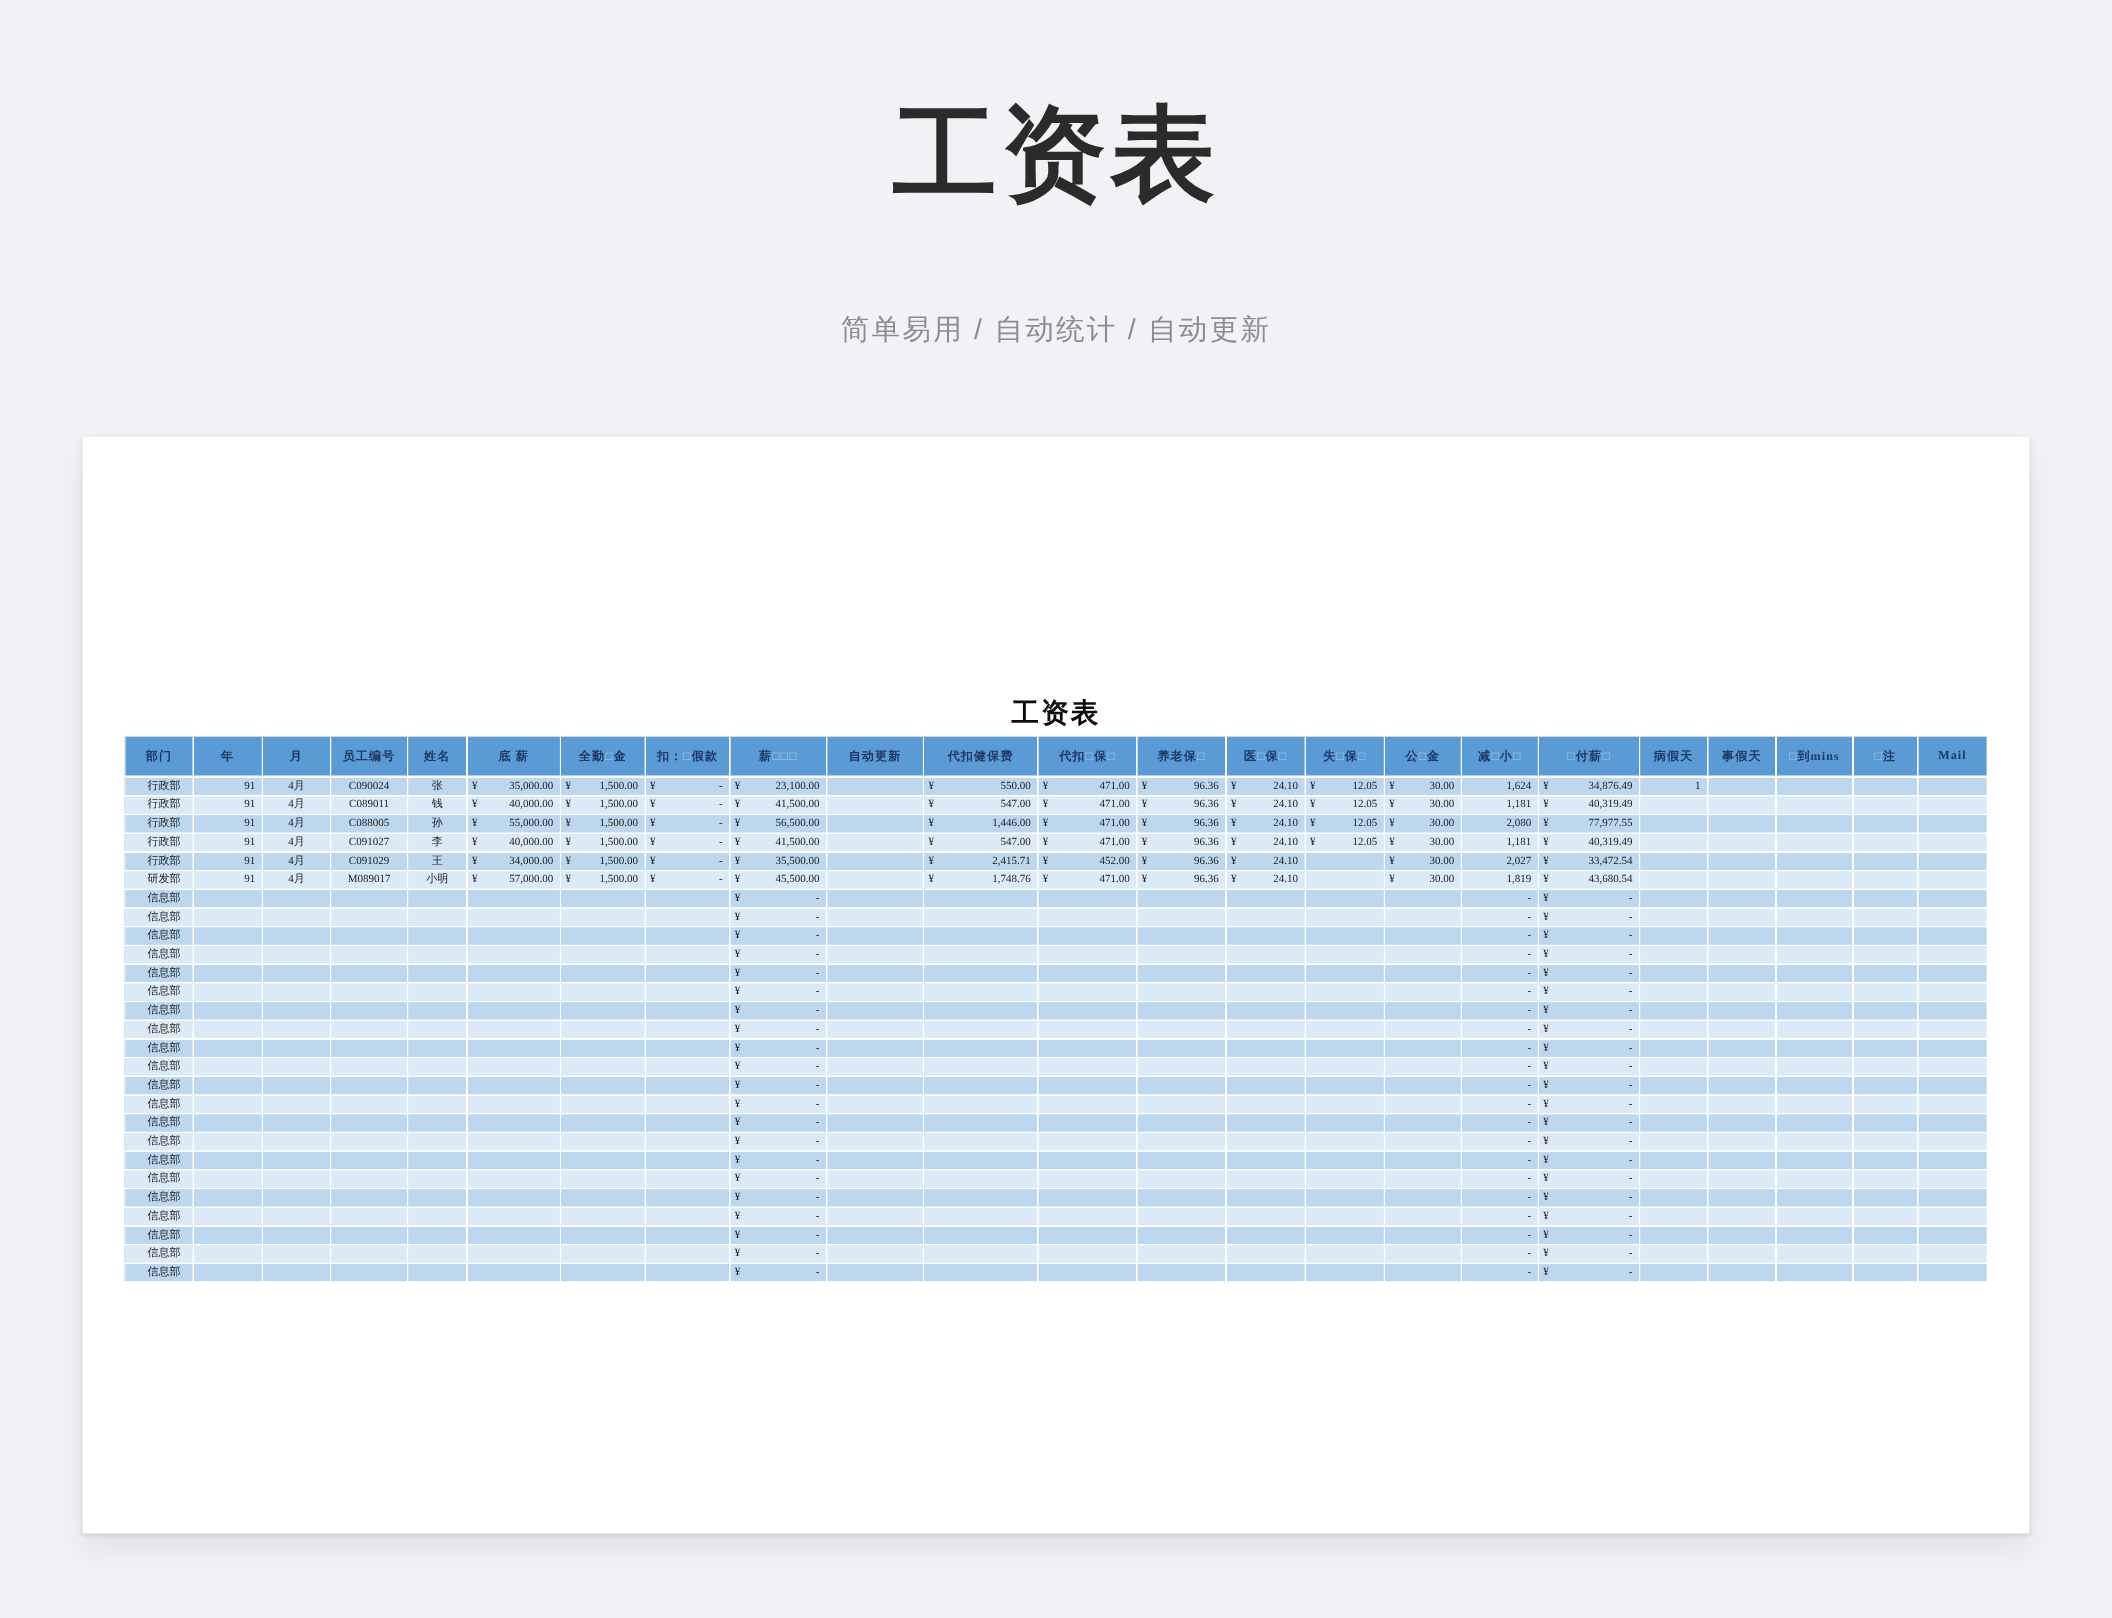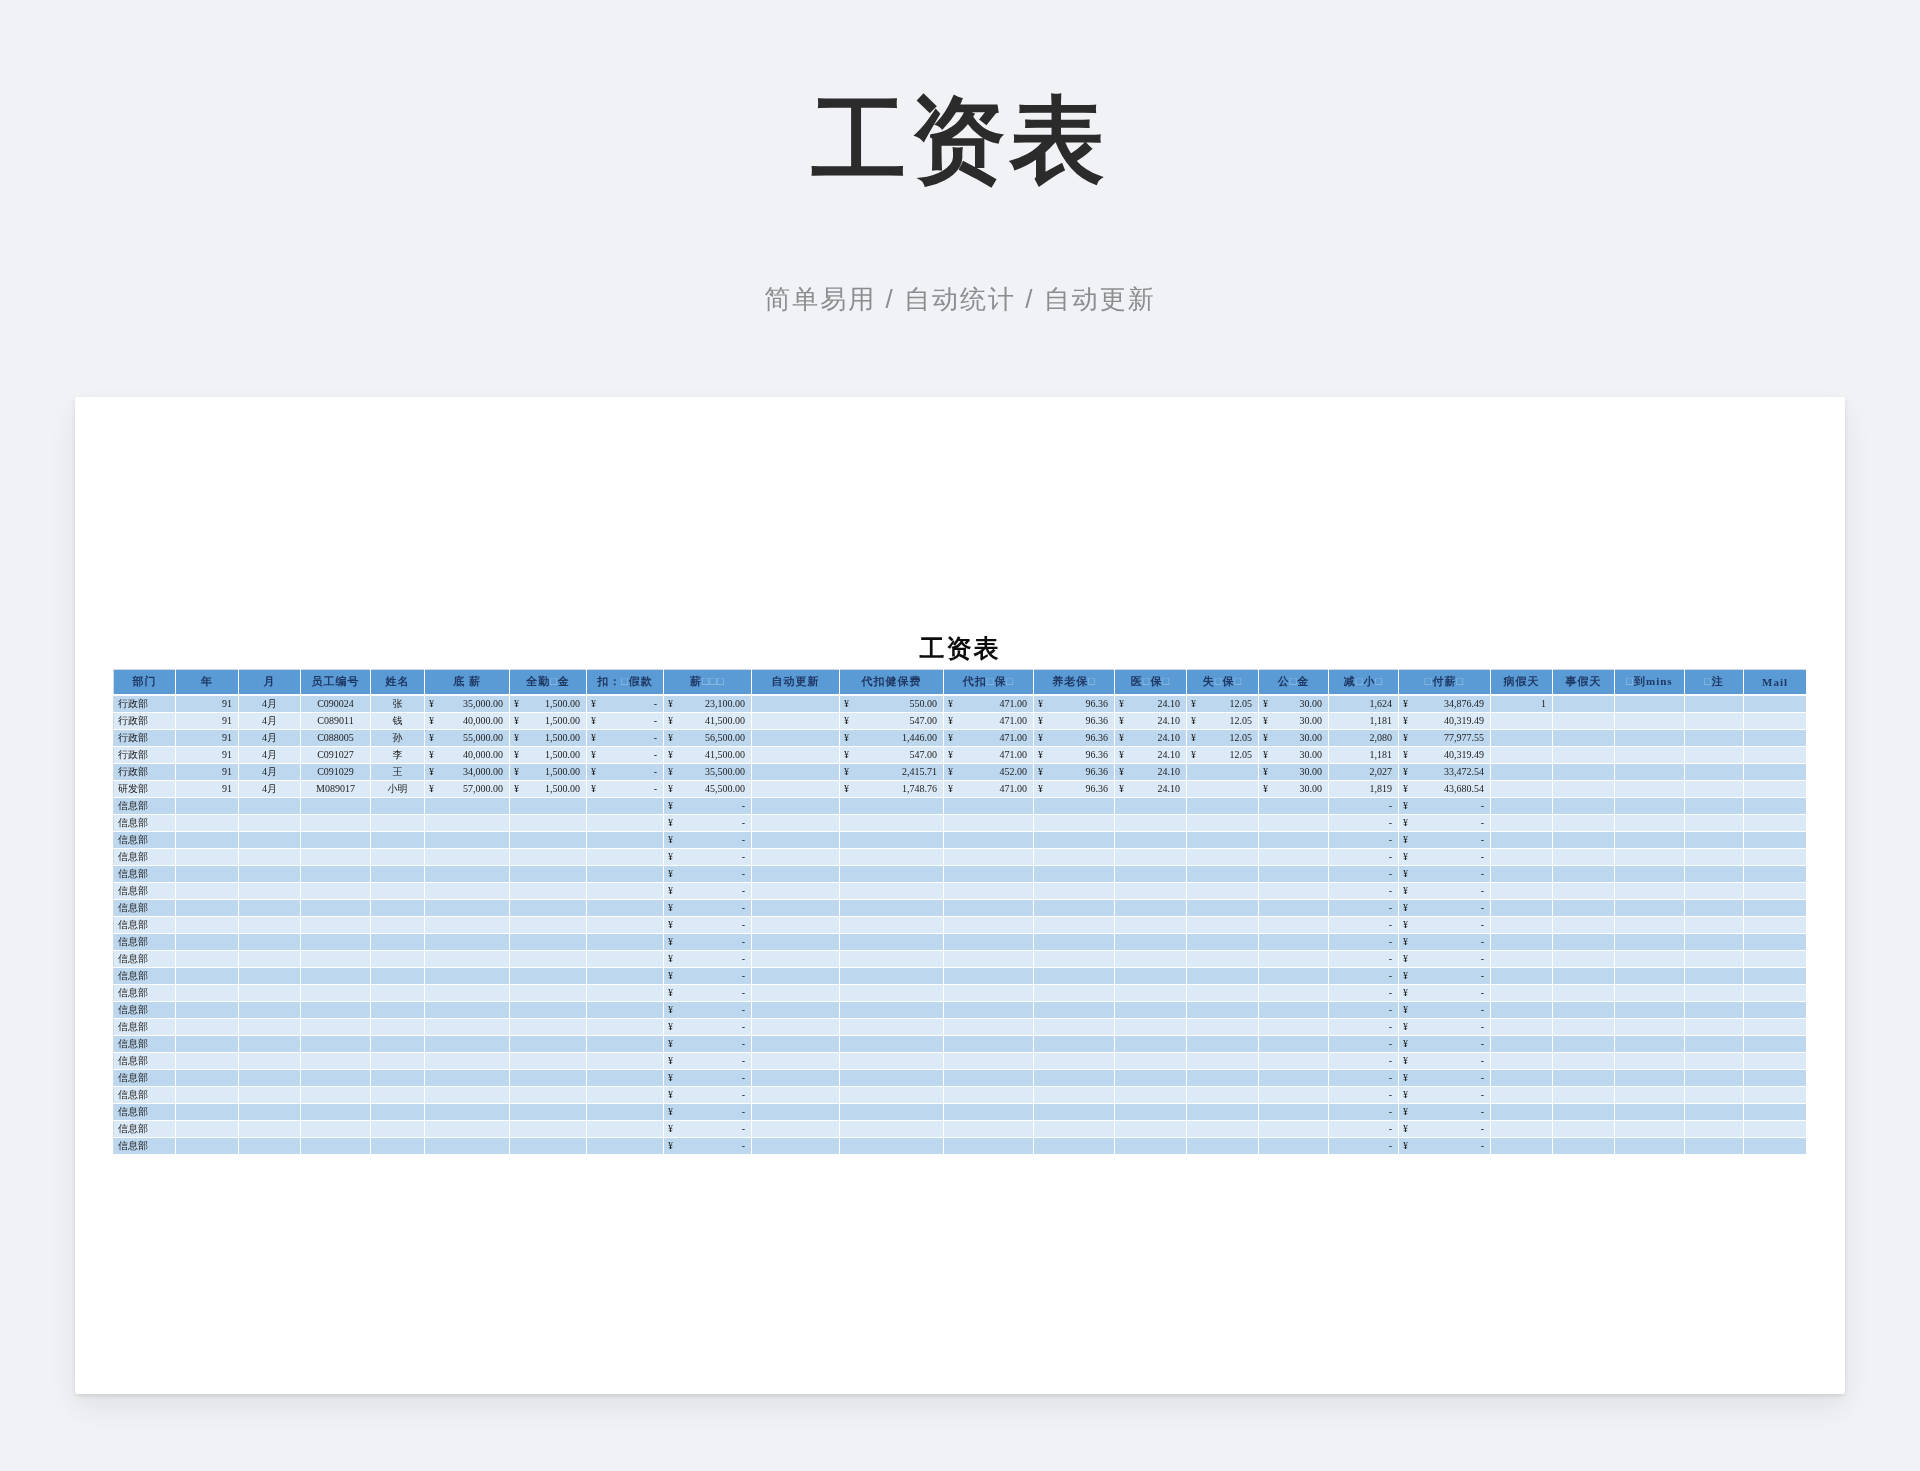--- a/index.html
+++ b/index.html
@@ -49,40 +49,40 @@
     border-collapse:collapse;
     table-layout:fixed;
     font-family:"Liberation Serif","DejaVu Serif",serif;
     border:1px solid #ccd9e6;
   }
   table.salary th {
     background:#5b9bd5;
     color:#1f3864;
     font-size:11px;
     font-weight:bold;
-    height:25px;
+    height:36px;
     letter-spacing:1px;
     border-right:1px solid #ffffff;
     border-bottom:2px solid #ffffff;
     white-space:nowrap;
     overflow:hidden;
   }
   table.salary td {
     height:17px;
     font-size:10px;
     color:#1c1c1c;
     border-right:1px solid #ffffff;
     border-bottom:1px solid #ffffff;
     white-space:nowrap;
     overflow:hidden;
     line-height:16px;
   }
   tr.dark td  { background:#bdd7ee; }
   tr.light td { background:#dce9f6; }
-  td.left   { text-align:left;  padding-left:4px; }
+  td.left   { text-align:left;  padding-left:20px; }
   td.right  { text-align:right; padding-right:6px; }
   td.center { text-align:center; }
   .curwrap {
     display:flex;
     justify-content:space-between;
     padding:0 6px 0 4px;
   }
   .curwrap .yen { flex:0 0 auto; }
   .curwrap .val { flex:0 0 auto; }
   .tofu { color:#a9cbe9; }

